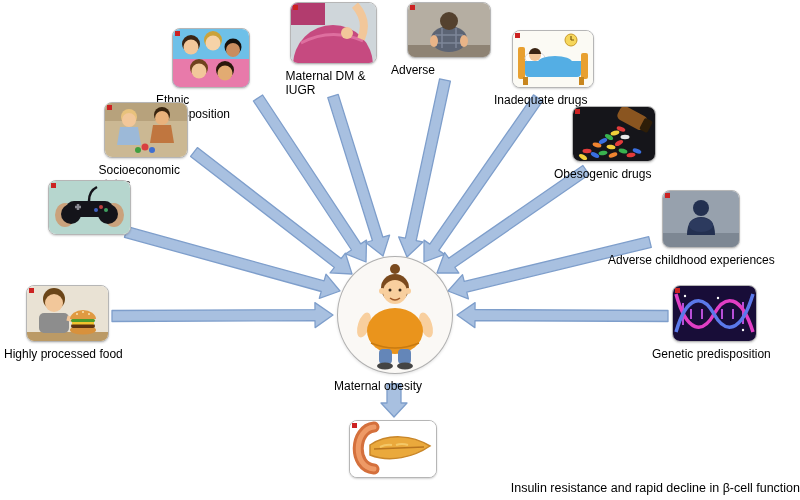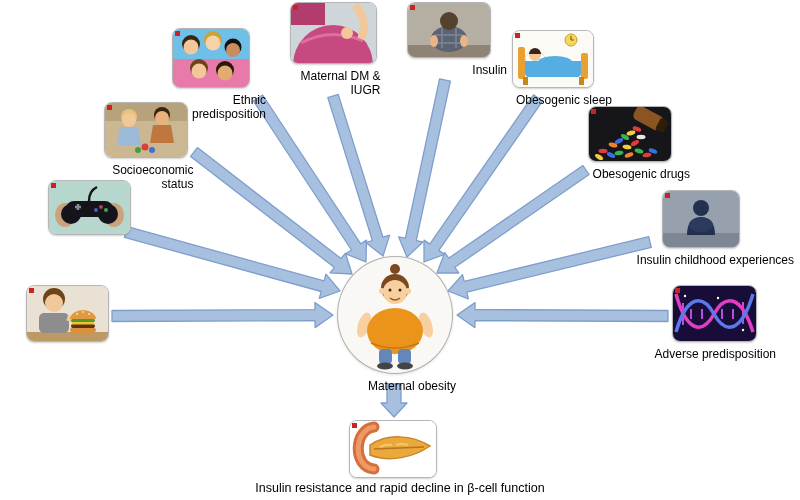--- a/index.html
+++ b/index.html
@@ -10,42 +10,42 @@
   #arrow-layer{position:absolute;left:0;top:0;width:800px;height:500px;z-index:1;}
   .node{position:absolute;display:flex;flex-direction:column;align-items:center;gap:5px;z-index:2;}
   .imgbox{
     position:relative;border-radius:8px;border:1px solid #b6b6b6;overflow:hidden;
     box-shadow:0 1px 2px rgba(0,0,0,.18);background:#fff;
   }
   .imgbox::after{ 
     content:"";position:absolute;left:2px;top:2px;width:5px;height:5px;background:#cc2222;
   }
   .imgbox svg{display:block;}
-  .label{width:100%;text-align:right;font-size:12px;line-height:1.18;color:#000;}
+  .label{width:100%;text-align:left;font-size:12px;line-height:1.18;color:#000;}
   
   .n-ethnic{left:156px;top:28px;width:110px}      .n-ethnic .imgbox{width:76px;height:58px}
   .n-maternal{left:275px;top:2px;width:116px}     .n-maternal .imgbox{width:85px;height:60px}
   .n-maternal .label{width:95px;margin:0 auto}
   .n-stress{left:391px;top:2px;width:116px}       .n-stress .imgbox{width:82px;height:54px}
   .n-sleep{left:494px;top:30px;width:118px}       .n-sleep .imgbox{width:80px;height:56px}
   .n-socio{left:91px;top:102px;width:110px}       .n-socio .imgbox{width:82px;height:54px}
   .n-socio .label{width:95px;margin:0 auto}
-  .n-drugs{left:570px;top:106px;width:120px}      .n-drugs .imgbox{width:82px;height:54px}
+  .n-drugs{left:554px;top:106px;width:120px}      .n-drugs .imgbox{width:82px;height:54px}
   .n-sedentary{left:23px;top:180px;width:132px}   .n-sedentary .imgbox{width:81px;height:53px}
   .n-adverse{left:608px;top:190px;width:186px}    .n-adverse .imgbox{width:76px;height:56px}
   .n-food{left:4px;top:285px;width:126px}         .n-food .imgbox{width:81px;height:55px}
   .n-genetic{left:652px;top:285px;width:124px}    .n-genetic .imgbox{width:83px;height:55px}
   .n-center{left:334px;top:256px;width:122px}
   .center-ellipse{
     width:114px;height:116px;border-radius:50%;background:#faf8f5;
     border:1px solid #b0b0b0;overflow:hidden;box-shadow:0 1px 3px rgba(0,0,0,.12);
   }
   .n-pancreas{left:333px;top:420px;width:120px}   .n-pancreas .imgbox{width:86px;height:56px}
   .outcome-label{
-    position:absolute;left:0;right:0;top:481px;text-align:center;
+    position:absolute;left:0;right:0;top:481px;text-align:right;
     font-size:12.5px;color:#000;z-index:2;
   }
 </style>
 </head>
 <body>
 
 <div class="canvas">
 
   <svg id="arrow-layer" width="800" height="500" viewBox="0 0 800 500">
       <polygon points="253.4,101.0 351.5,250.0 345.7,253.8 366.0,262.0 366.5,240.1 360.7,243.9 262.6,95.0" fill="#a8c0e0" stroke="#7e9ecb" stroke-width="1.3" stroke-linejoin="round"></polygon>
@@ -100,41 +100,41 @@
       <svg width="82" height="54" viewBox="0 0 82 54">
         <rect width="82" height="54" fill="#b5aea2"></rect>
         <rect y="42" width="82" height="12" fill="#8e8374"></rect>
         <ellipse cx="41" cy="36" rx="18" ry="13" fill="#5c6474"></ellipse>
         <path d="M27 32 h28 M25 40 h32 M34 25 v20 M48 25 v20" stroke="#7e8698" stroke-width="1.5"></path>
         <ellipse cx="26" cy="38" rx="4" ry="6" fill="#e8b488"></ellipse>
         <ellipse cx="56" cy="38" rx="4" ry="6" fill="#e8b488"></ellipse>
         <circle cx="41" cy="18" r="9" fill="#54412e"></circle>
       </svg>
     </div>
-    <div class="label">Insulin</div>
+    <div class="label">Adverse</div>
   </div>
 
   <div class="node n-sleep">
     <div class="imgbox">
       <svg width="80" height="56" viewBox="0 0 80 56">
         <rect width="80" height="56" fill="#fbfaf4"></rect>
         <circle cx="58" cy="9" r="6" fill="#f6d75c" stroke="#c89a2a"></circle>
         <path d="M58 9 v-4 M58 9 h3" stroke="#7a5a10" stroke-width="1.2" fill="none"></path>
         <rect x="5" y="16" width="7" height="32" rx="2" fill="#e8a030"></rect>
         <rect x="68" y="22" width="7" height="26" rx="2" fill="#e8a030"></rect>
         <ellipse cx="22" cy="27" rx="10" ry="6" fill="#ffffff" stroke="#d8d8d8"></ellipse>
         <circle cx="22" cy="24" r="6" fill="#f2c79a"></circle>
         <path d="M16 23 a6 6 0 0 1 12 0 z" fill="#3a2413"></path>
         <ellipse cx="42" cy="31" rx="17" ry="6" fill="#54aee4"></ellipse>
         <path d="M12 30 h56 v12 a4 4 0 0 1 -4 4 h-48 a4 4 0 0 1 -4 -4 z" fill="#54aee4"></path>
         <rect x="10" y="46" width="5" height="8" fill="#c8861e"></rect>
         <rect x="66" y="46" width="5" height="8" fill="#c8861e"></rect>
       </svg>
     </div>
-    <div class="label">Obesogenic sleep</div>
+    <div class="label">Inadequate drugs</div>
   </div>
 
   <div class="node n-socio">
     <div class="imgbox">
       <svg width="82" height="54" viewBox="0 0 82 54">
         <rect width="82" height="54" fill="#cbb893"></rect>
         <rect width="82" height="18" fill="#b7a27c"></rect>
         <circle cx="24" cy="14" r="8" fill="#e8c27c"></circle>
           <circle cx="24" cy="17" r="7" fill="#f2c79a"></circle>
         <path d="M15 24 h18 l3 18 h-24 z" fill="#9cb9d8"></path>
@@ -199,21 +199,21 @@
   <div class="node n-adverse">
     <div class="imgbox">
       <svg width="76" height="56" viewBox="0 0 76 56">
         <rect width="76" height="56" fill="#97a1ad"></rect>
         <rect y="42" width="76" height="14" fill="#7d8793"></rect>
         <circle cx="38" cy="17" r="8" fill="#233050"></circle>
         <path d="M24 44 q0 -18 14 -18 q14 0 14 18 z" fill="#233050"></path>
         <ellipse cx="38" cy="34" rx="12" ry="7" fill="#2c3a5e"></ellipse>
       </svg>
     </div>
-    <div class="label">Insulin childhood experiences</div>
+    <div class="label">Adverse childhood experiences</div>
   </div>
 
   <div class="node n-food">
     <div class="imgbox">
       <svg width="81" height="55" viewBox="0 0 81 55">
         <rect width="81" height="55" fill="#e9e2d4"></rect>
         <rect y="46" width="81" height="9" fill="#bb9a66"></rect>
         <circle cx="27" cy="13" r="11" fill="#6b4518"></circle>
         <circle cx="27" cy="17" r="9" fill="#f2c79a"></circle>
         <rect x="12" y="27" width="30" height="20" rx="5" fill="#8d8d8d"></rect>
@@ -221,35 +221,36 @@
         <ellipse cx="56" cy="44" rx="13" ry="4.5" fill="#d8913c"></ellipse>
         <rect x="44" y="38" width="24" height="4" rx="2" fill="#5f3310"></rect>
         <rect x="45" y="35.5" width="22" height="3" fill="#f2c22e"></rect>
         <rect x="44" y="33" width="24" height="3" rx="1.5" fill="#4d9c2c"></rect>
         <path d="M43 33 a13 9 0 0 1 26 0 z" fill="#e09a42"></path>
         <circle cx="50" cy="28" r="1" fill="#f8e2b0"></circle>
         <circle cx="56" cy="26" r="1" fill="#f8e2b0"></circle>
         <circle cx="62" cy="28" r="1" fill="#f8e2b0"></circle>
       </svg>
     </div>
+    <div class="label">Highly processed food</div>
   </div>
 
   <div class="node n-genetic">
     <div class="imgbox">
       <svg width="83" height="55" viewBox="0 0 83 55">
         <rect width="83" height="55" fill="#180d38"></rect>
         <path d="M10 17 v22 M18 23 v10 M29 23 v10 M49 23 v10 M60 23 v10 M70 16 v22" stroke="#b84fd8" stroke-width="2"></path>
         <path d="M3 8 C 14 48, 30 48, 41 28 C 52 8, 68 8, 80 46" stroke="#e13ec4" stroke-width="3.5" fill="none"></path>
         <path d="M3 46 C 14 8, 30 8, 41 28 C 52 48, 68 48, 80 8" stroke="#5b79ea" stroke-width="3.5" fill="none"></path>
         <circle cx="12" cy="10" r="1.2" fill="#ffffff"></circle>
         <circle cx="70" cy="44" r="1.2" fill="#ffffff"></circle>
         <circle cx="45" cy="12" r="1.2" fill="#ffffff"></circle>
       </svg>
     </div>
-    <div class="label">Adverse predisposition</div>
+    <div class="label">Genetic predisposition</div>
   </div>
 
   <div class="node n-center">
     <div class="center-ellipse">
       <svg width="114" height="116" viewBox="0 0 114 116">
         <circle cx="57" cy="12" r="5" fill="#7a4a1e"></circle>
         <circle cx="57" cy="31" r="14" fill="#7a4a1e"></circle>
         <circle cx="44" cy="34" r="3" fill="#f8cf9e"></circle>
         <circle cx="70" cy="34" r="3" fill="#f8cf9e"></circle>
         <circle cx="57" cy="35" r="12" fill="#f8cf9e"></circle>

